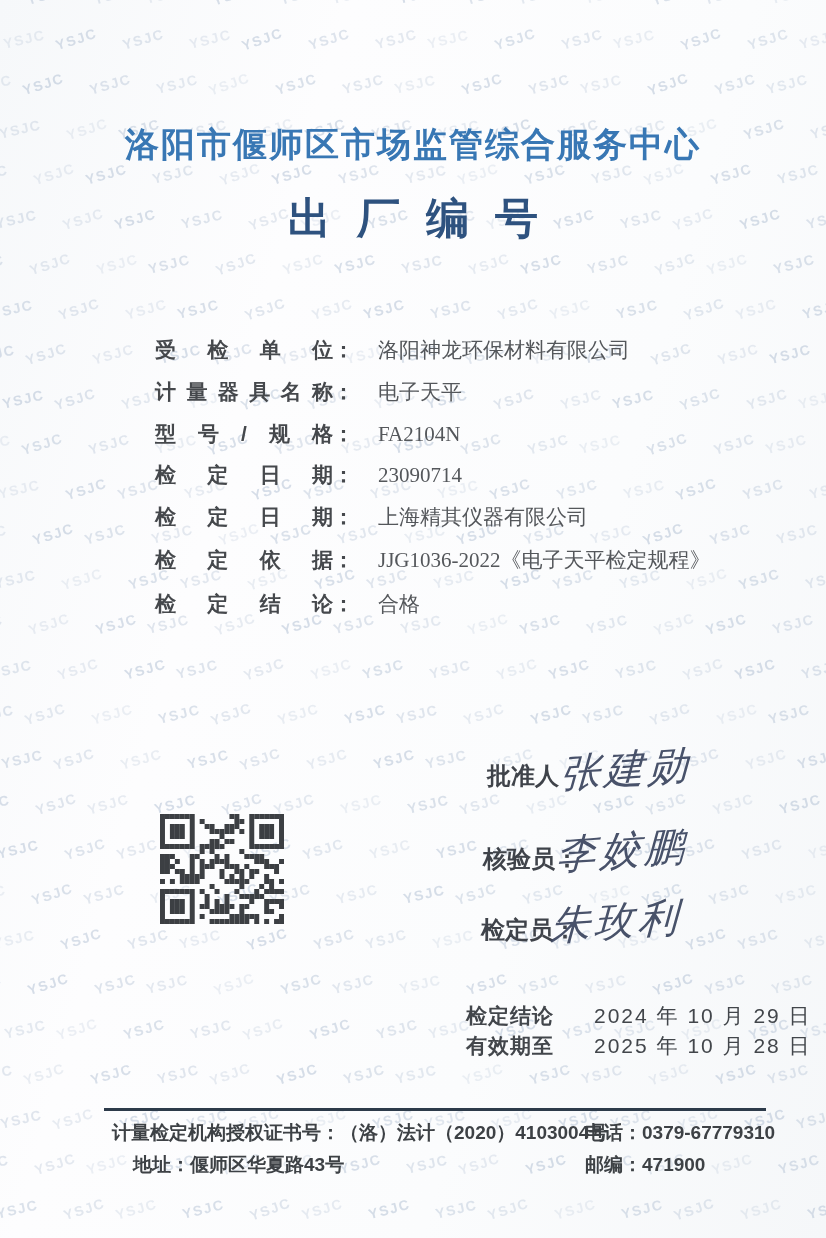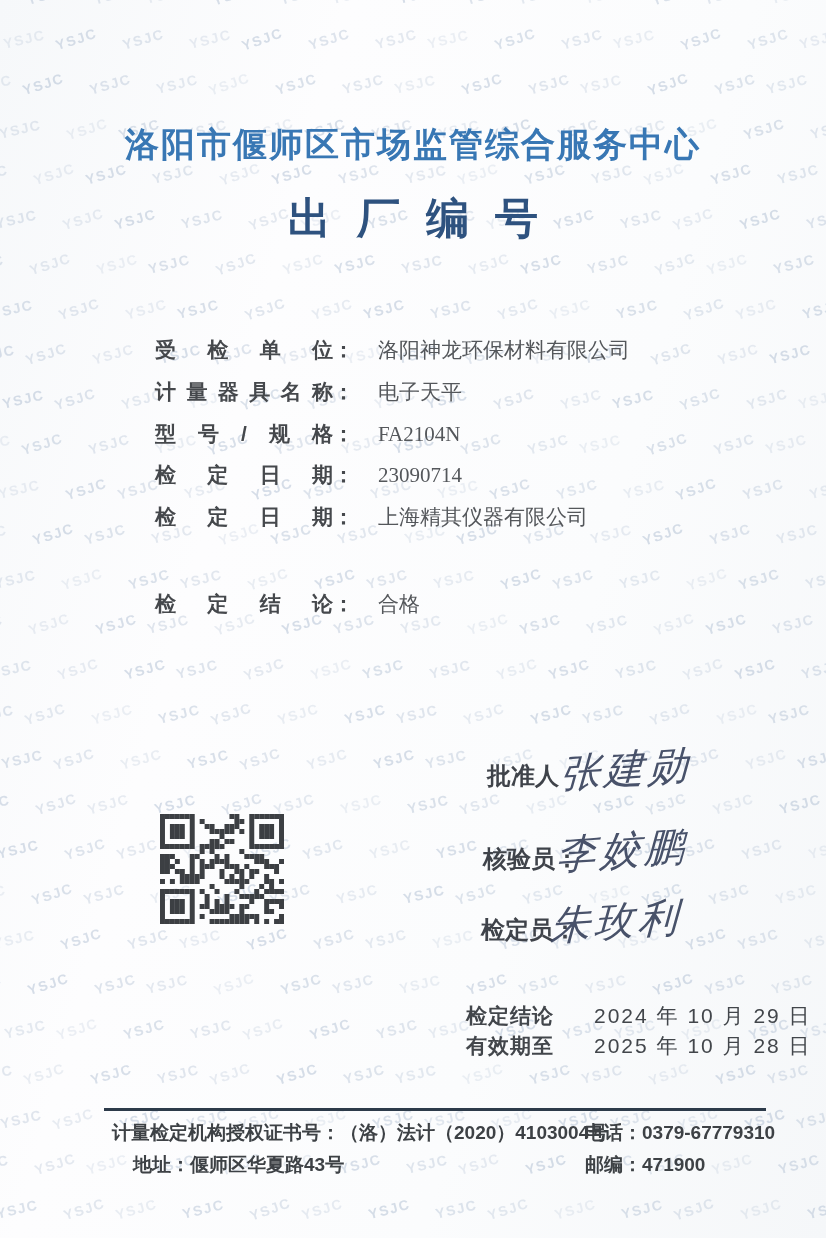--- a/index.html
+++ b/index.html
@@ -487,20 +487,23 @@
     </div>
     <div class="field-row" style="top:420px">
       <span class="flabel">型号/规格</span><span class="fcolon">：</span><span class="fvalue">FA2104N</span>
     </div>
     <div class="field-row" style="top:461px">
       <span class="flabel">检定日期</span><span class="fcolon">：</span><span class="fvalue">23090714</span>
     </div>
     <div class="field-row" style="top:503px">
       <span class="flabel">检定日期</span><span class="fcolon">：</span><span class="fvalue">上海精其仪器有限公司</span>
     </div>
+    <div class="field-row" style="top:546px">
+      <span class="flabel">检定依据</span><span class="fcolon">：</span><span class="fvalue">JJG1036-2022《电子天平检定规程》</span>
+    </div>
     <div class="field-row" style="top:590px">
       <span class="flabel">检定结论</span><span class="fcolon">：</span><span class="fvalue">合格</span>
     </div>
 
     <svg class="qr" id="qr" width="124" height="110">
         <rect x="0.00" y="0.00" width="4.96" height="5.00" fill="#3c3f43"></rect>
         <rect x="4.96" y="0.00" width="4.96" height="5.00" fill="#3c3f43"></rect>
         <rect x="9.92" y="0.00" width="4.96" height="5.00" fill="#3c3f43"></rect>
         <rect x="14.88" y="0.00" width="4.96" height="5.00" fill="#3c3f43"></rect>
         <rect x="19.84" y="0.00" width="4.96" height="5.00" fill="#3c3f43"></rect>

